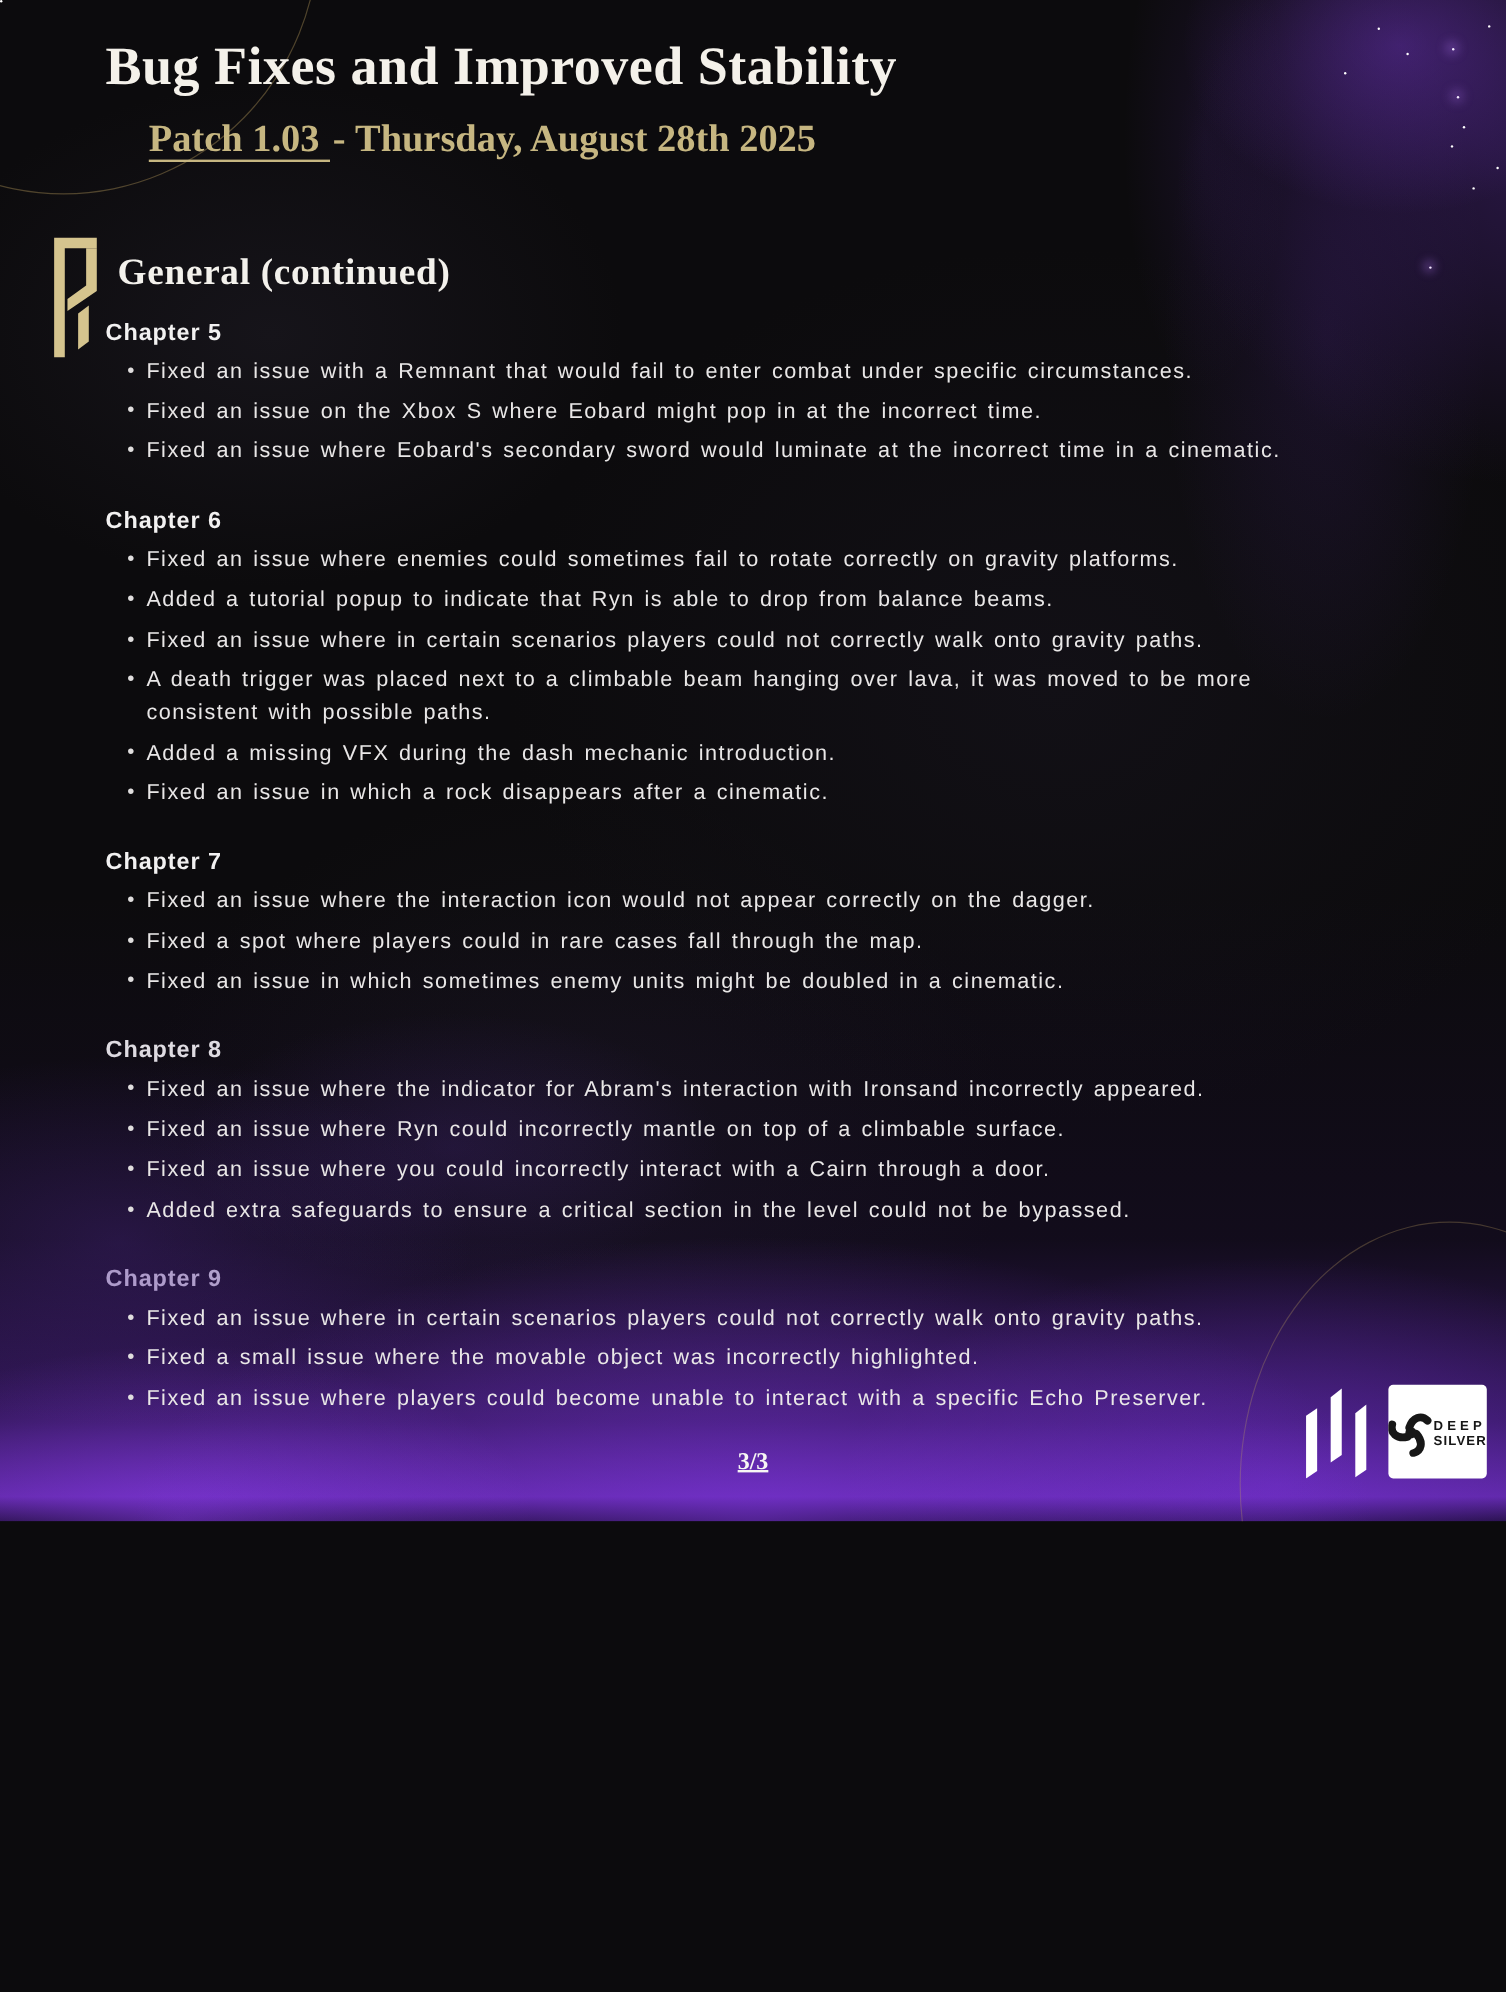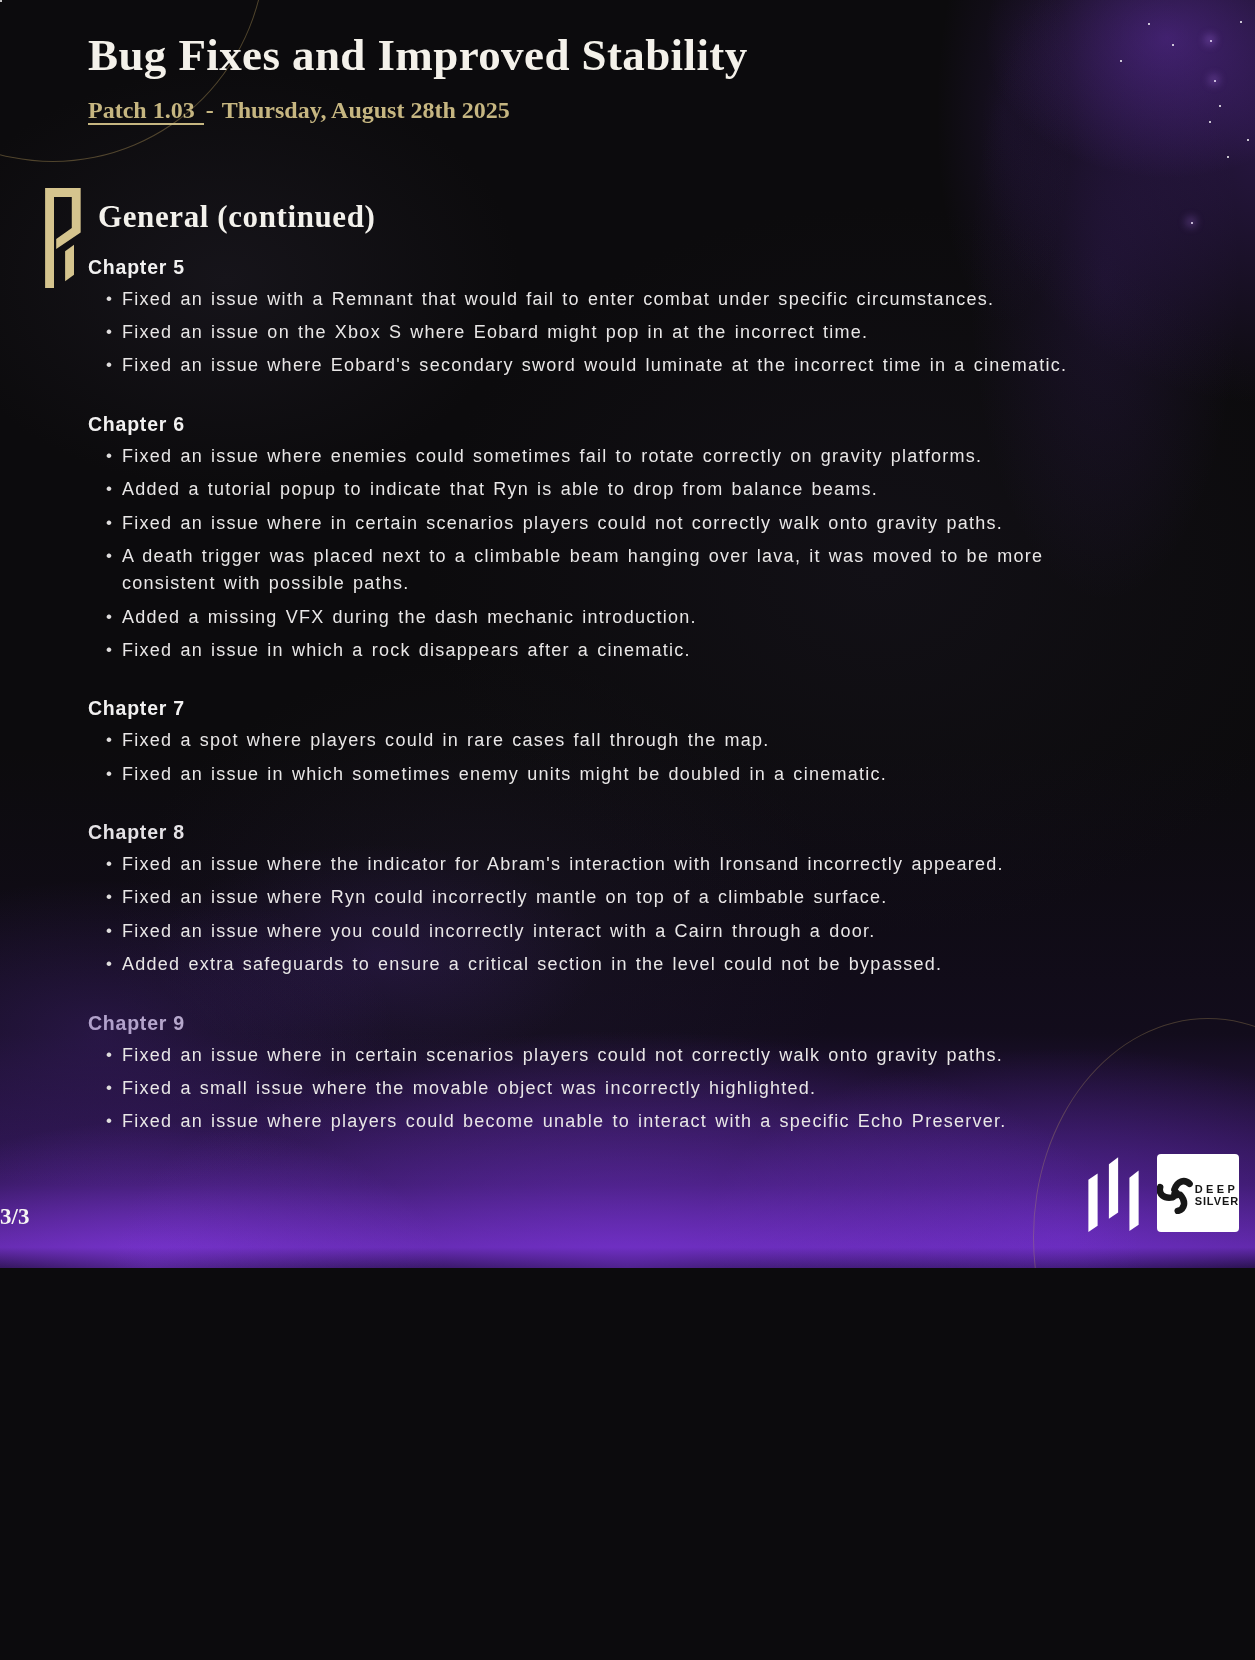--- a/index.html
+++ b/index.html
@@ -49,21 +49,21 @@
       1212px 78px 9px 3px rgba(185,125,255,.35),
       445px 1554px 9px 3px rgba(185,125,255,.40),
       758px 1632px 10px 4px rgba(185,125,255,.40),
       1189px 220px 8px 3px rgba(185,125,255,.35);}
 
   
   header{position:relative;margin:30px 60px 0 88px;}
   h1{margin:0;font-family:"Liberation Serif","DejaVu Serif",serif;font-weight:700;
      font-size:45px;line-height:1.15;color:#f4f1ea;letter-spacing:.4px;}
   .subtitle{margin-top:15px;font-family:"Liberation Serif","DejaVu Serif",serif;
-     font-weight:700;font-size:24px;color:#c6b681;}
+     font-weight:700;font-size:32px;color:#c6b681;margin-left:36px;}
   .patch-link{color:#c6b681;text-decoration:none;border-bottom:2px solid #c6b681;
      padding-right:9px;cursor:pointer;}
   .sep{margin:0 8px 0 2px;}
 
   
   .section-head{position:relative;margin:66px 0 0 44px;display:flex;align-items:flex-start;}
   .rune{flex:0 0 auto;width:40px;height:100px;margin-top:-2px;}
   .section-head h2{margin:9px 0 0 14px;font-family:"Liberation Serif","DejaVu Serif",serif;
      font-weight:700;font-size:31px;color:#f3f1ec;letter-spacing:.6px;}
 
@@ -72,23 +72,23 @@
   .chapter{margin-bottom:33px;}
   .chapter-title{margin:0 0 7px 0;font-size:19.5px;font-weight:700;color:#f2f1f1;
      letter-spacing:.04em;}
   ul.notes{list-style:none;margin:0;padding:0 0 0 18px;width:990px;}
   ul.notes li{position:relative;padding-left:16px;margin-bottom:6px;font-size:18px;
      line-height:1.52;letter-spacing:.07em;word-spacing:.1em;color:#e9e7e7;}
   ul.notes li::before{content:"•";position:absolute;left:0;top:0;color:#e0dede;
      font-size:17px;}
 
   
-  .page-num{position:absolute;left:0;right:0;bottom:38px;
+  .page-num{position:absolute;left:0;right:0;bottom:38px;text-align:center;
      font-family:"Liberation Serif","DejaVu Serif",serif;font-weight:700;
-     font-size:23px;color:#f7f6f4;}
+     font-size:20px;color:#f7f6f4;text-decoration:underline;}
   .logos{position:absolute;right:16px;bottom:36px;display:flex;align-items:flex-end;gap:18px;}
   .game-logo{width:52px;height:80px;}
   .ds-badge{width:82px;height:78px;background:#ffffff;border-radius:4px;display:flex;
      flex-direction:row;align-items:center;justify-content:center;padding-top:2px;box-sizing:border-box;}
   .ds-badge svg{width:40px;height:40px;}
   .ds-text{margin-top:4px;font-size:11px;font-weight:700;color:#161616;line-height:1.05;
      text-align:left;}
   .ds-line1{display:block;letter-spacing:3.4px;}
   .ds-line2{display:block;letter-spacing:.9px;}
 </style>
@@ -143,20 +143,21 @@
           <li>Added a tutorial popup to indicate that Ryn is able to drop from balance beams.</li>
           <li>Fixed an issue where in certain scenarios players could not correctly walk onto gravity paths.</li>
           <li>A death trigger was placed next to a climbable beam hanging over lava, it was moved to be more consistent with possible paths.</li>
           <li>Added a missing VFX during the dash mechanic introduction.</li>
           <li>Fixed an issue in which a rock disappears after a cinematic.</li>
         </ul>
       </section>
       <section class="chapter">
         <h3 class="chapter-title">Chapter 7</h3>
         <ul class="notes">
+          <li>Fixed an issue where the interaction icon would not appear correctly on the dagger.</li>
           <li>Fixed a spot where players could in rare cases fall through the map.</li>
           <li>Fixed an issue in which sometimes enemy units might be doubled in a cinematic.</li>
         </ul>
       </section>
       <section class="chapter">
         <h3 class="chapter-title">Chapter 8</h3>
         <ul class="notes">
           <li>Fixed an issue where the indicator for Abram's interaction with Ironsand incorrectly appeared.</li>
           <li>Fixed an issue where Ryn could incorrectly mantle on top of a climbable surface.</li>
           <li>Fixed an issue where you could incorrectly interact with a Cairn through a door.</li>

